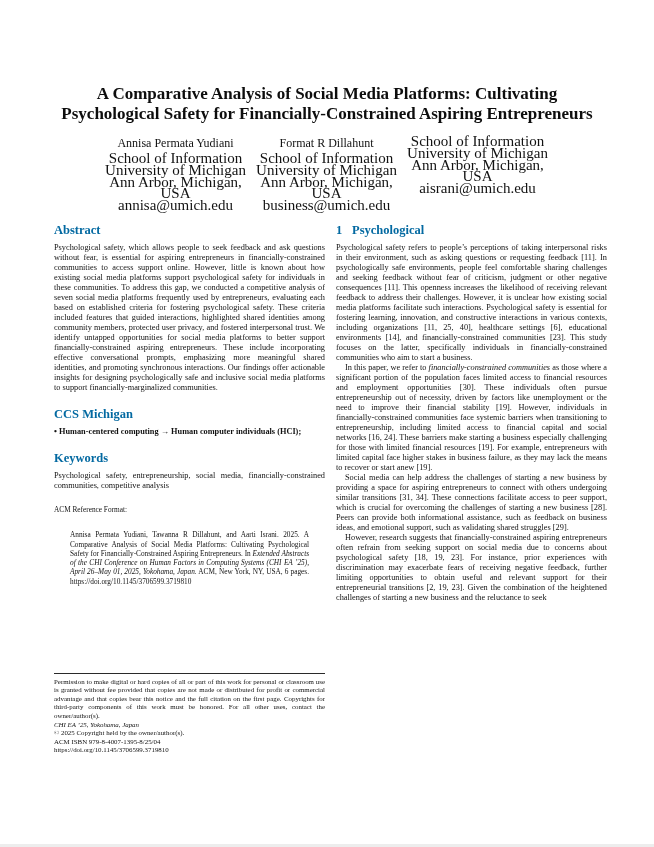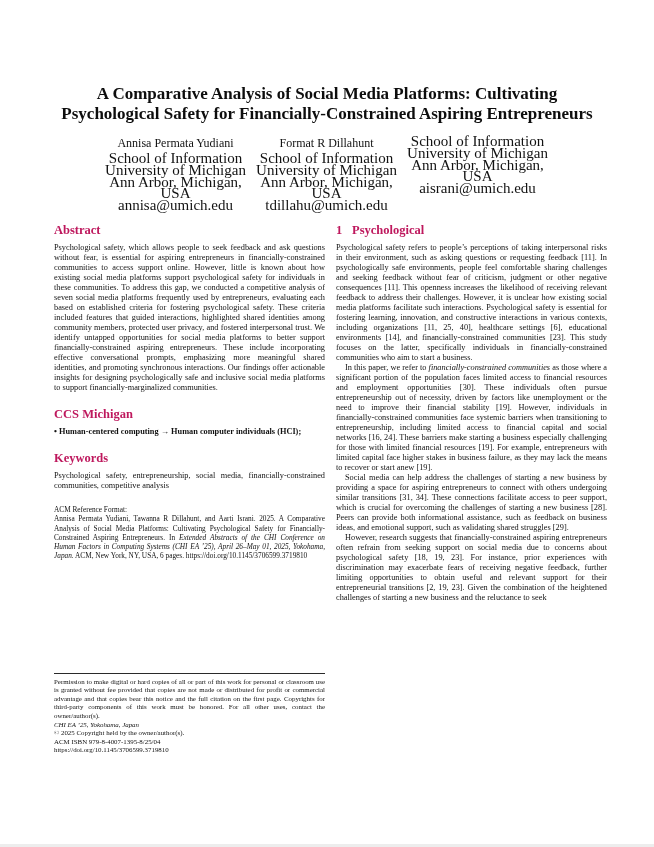--- a/index.html
+++ b/index.html
@@ -36,41 +36,41 @@
     display: flex;
     gap: 11px;
     margin: 11px 47px 0 54px;
   }
   .col { width: 271px; height: 532px; overflow: hidden; }
   .col-left { position: relative; }
   h2 {
     font-size: 12.5px;
     font-weight: 700;
     margin: 14px 0 5px 0;
-    color: #be185d;
+    color: #0369a1;
   }
   h2.first { margin-top: 0; }
   h2 .num { display: inline-block; min-width: 16px; }
   .body-text {
     font-size: 8.3px;
     line-height: 10px;
     text-align: justify;
     margin: 0;
     hyphens: auto;
     -webkit-hyphens: auto;
   }
   .ccs-text { font-weight: 700; }
   .indent { text-indent: 9px; }
   .acm-ref {
     margin-top: 14px;
     font-size: 7.3px;
     line-height: 9.3px;
   }
   .acm-ref-heading { font-weight: 400; }
-  .acm-ref p { margin: 0; text-align: justify; hyphens: auto; }
+  .acm-ref p { margin: 16px; text-align: justify; hyphens: auto; }
   .footnote {
     position: absolute;
     bottom: 0; left: 0; right: 0;
     font-size: 6.9px;
     line-height: 8.6px;
   }
   .footnote-rule {
     border-top: 1px solid #2a2a2a;
     width: 100%;
     margin-bottom: 4px;
@@ -99,21 +99,21 @@
       <div class="author-line">School of Information</div>
       <div class="author-line">University of Michigan</div>
       <div class="author-line">Ann Arbor, Michigan, USA</div>
       <div class="author-line">annisa@umich.edu</div>
     </div>
     <div class="author">
       <div class="author-name">Format R Dillahunt</div>
       <div class="author-line">School of Information</div>
       <div class="author-line">University of Michigan</div>
       <div class="author-line">Ann Arbor, Michigan, USA</div>
-      <div class="author-line">tdillahu@umich.edu</div>
+      <div class="author-line">business@umich.edu</div>
     </div>
     <div class="author">
       <div class="author-line">School of Information</div>
       <div class="author-line">University of Michigan</div>
       <div class="author-line">Ann Arbor, Michigan, USA</div>
       <div class="author-line">aisrani@umich.edu</div>
     </div>
   </div>
 
   <div class="columns">

